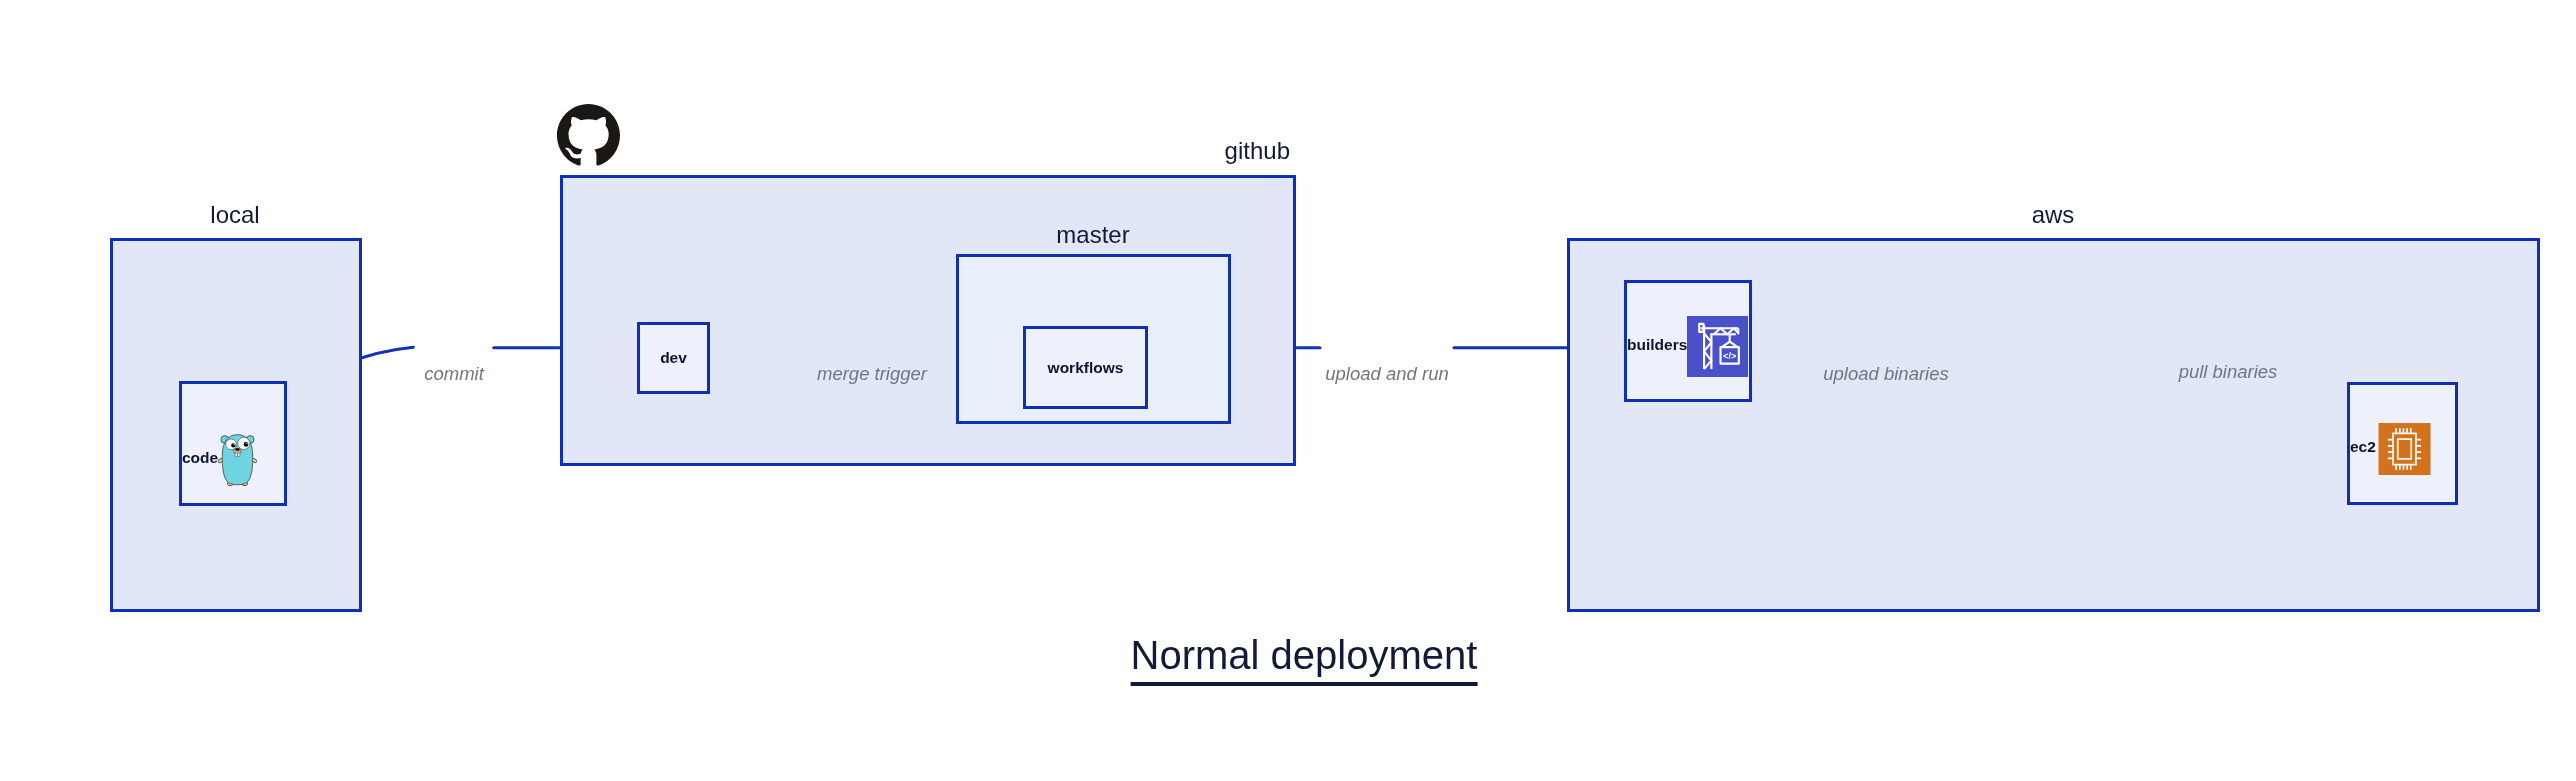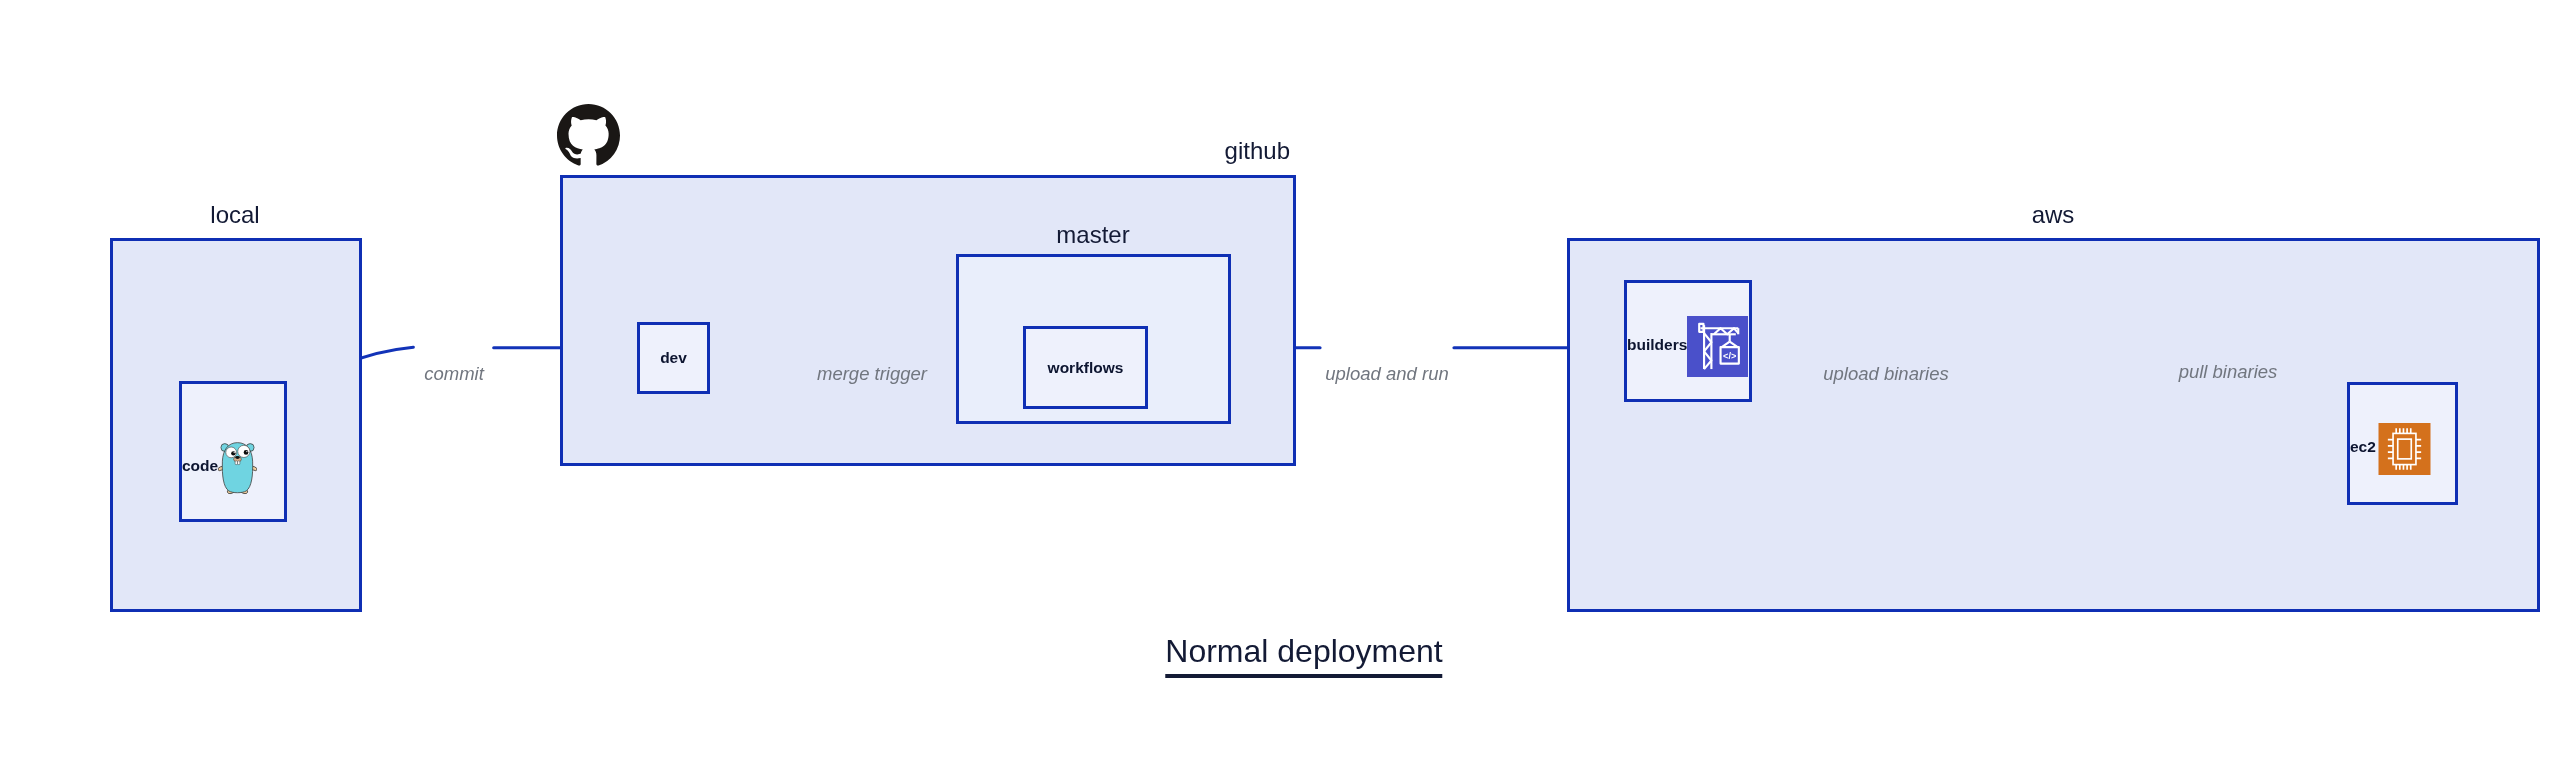--- a/index.html
+++ b/index.html
@@ -50,21 +50,21 @@
     font-style:italic;
     font-size:18.5px;
     color:#71767f;
     white-space:nowrap;
     margin-top:26px;
   }
   
   .diagram-title{
     position:absolute;
     transform:translateX(-50%);
-    font-size:32px;
+    font-size:40px;
     color:#131a35;
     padding-bottom:4.1px;
     border-bottom:4.6px solid #131a35;
     white-space:nowrap;
   }
   .icon-tile{display:block;}
   svg{display:block;}
 </style>
 </head>
 <body>
@@ -91,21 +91,21 @@
       <path d="M 3406 675 L 3538 675"></path>
       <path d="M 3784 675 L 3884 675" marker-end="url(#arrowhead)"></path>
 
       <path d="M 4071 675 C 4180 675, 4290 684, 4372 714 C 4440 740, 4496 768, 4534 794" marker-end="url(#arrowhead)"></path>
     </g>
   </svg>
 
   <div class="group-label center-x" style="left:235px;top:201px;">local</div>
   <div class="group-box" style="left:110px;top:238px;width:252px;height:374px;"></div>
 
-  <div class="node-box" style="left:179px;top:381px;width:108px;height:141px;padding-top:28px;">
+  <div class="node-box" style="left:179px;top:381px;width:108px;height:125px;padding-top:28px;">
     <span class="node-label">code</span>
 
     <svg class="icon-tile" width="39" height="55" viewBox="0 0 80 110" style="margin-top:4.1px;">
       <g stroke="#3f3d3a" stroke-width="1.6">
         <circle cx="14" cy="14" r="8" fill="#6fd4e1"></circle>
         <circle cx="66" cy="14" r="8" fill="#6fd4e1"></circle>
         <ellipse cx="6" cy="57" rx="6.5" ry="3.5" fill="#f2cfa0" transform="rotate(-25 6 57)"></ellipse>
         <ellipse cx="74" cy="57" rx="6.5" ry="3.5" fill="#f2cfa0" transform="rotate(25 74 57)"></ellipse>
         <ellipse cx="26" cy="104" rx="7" ry="4.5" fill="#f2cfa0" transform="rotate(-10 26 104)"></ellipse>
         <ellipse cx="54" cy="104" rx="7" ry="4.5" fill="#f2cfa0" transform="rotate(10 54 104)"></ellipse>

